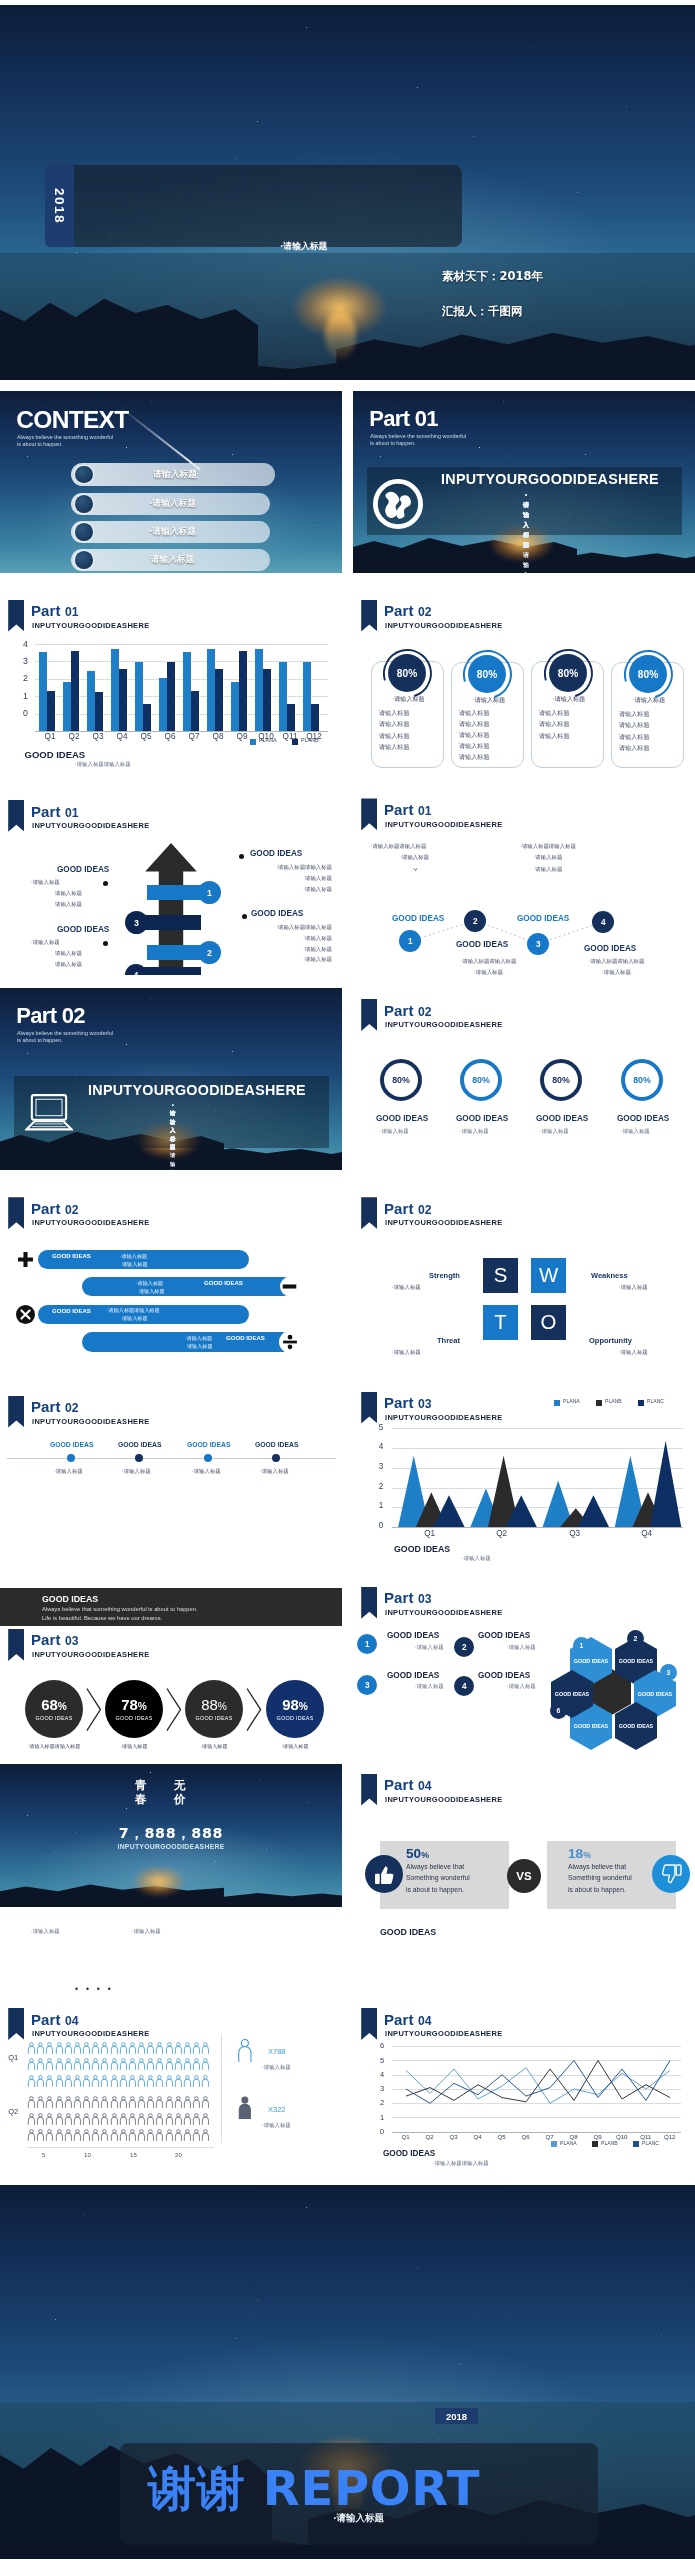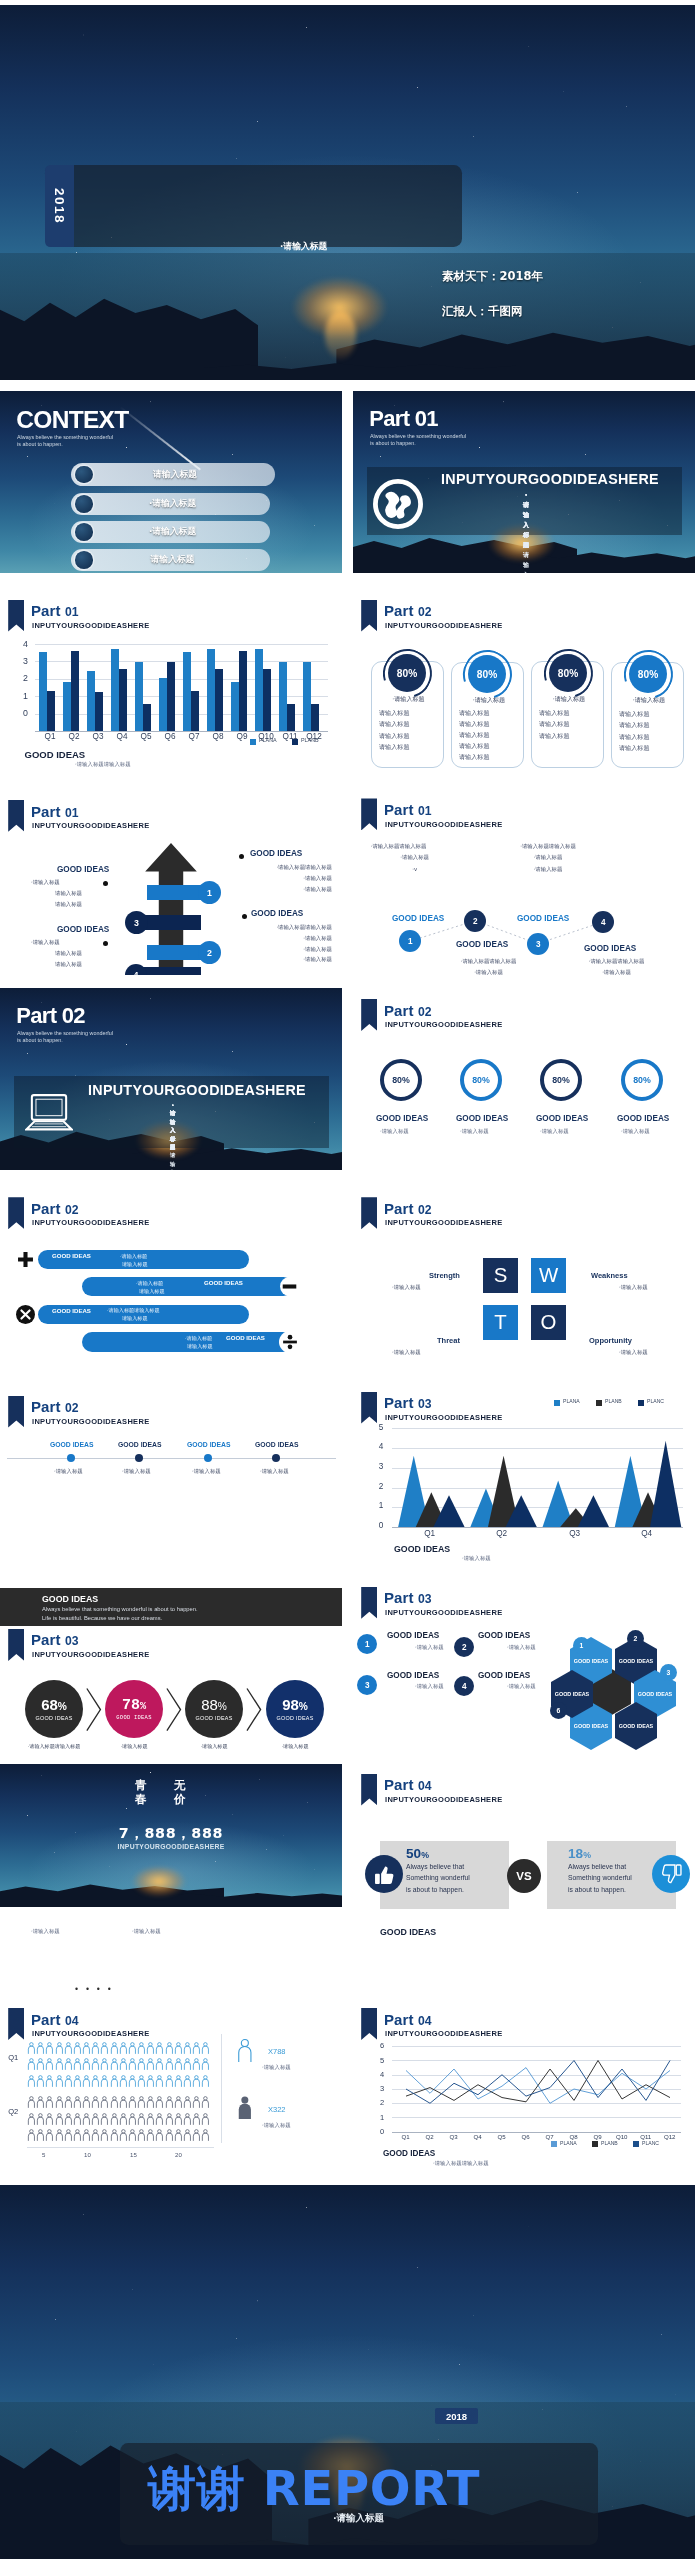--- a/index.html
+++ b/index.html
@@ -762,21 +762,21 @@
     <div class="part-sub" style="left:32px;top:81px;font-size:7.5px;">INPUTYOURGOODIDEASHERE</div>
 
     <div class="circ" style="left:25px;top:111px;width:58px;height:58px;background:#2b2b2b;">
       <div style="font-size:15px;font-weight:700;line-height:1;">
         <span>68</span><span style="font-size:10.2px;">%</span>
       </div>
       <div style="font-size:5.4px;margin-top:2px;letter-spacing:0.3px;">GOOD IDEAS</div>
     </div>
     <div class="cjk" style="position:absolute;left:23px;top:174px;width:62px;text-align:center;font-size:5.1px;color:#3c465e;">·请输入标题请输入标题</div>
 
-    <div class="circ" style="left:105px;top:111px;width:58px;height:58px;background:#be185d;font-family:Liberation Mono, monospace;">
+    <div class="circ" style="left:105px;top:111px;width:58px;height:58px;background:#000000;">
       <div style="font-size:15px;font-weight:700;line-height:1;">
         <span>78</span><span style="font-size:10.2px;">%</span>
       </div>
       <div style="font-size:5.4px;margin-top:2px;letter-spacing:0.3px;">GOOD IDEAS</div>
     </div>
     <div class="cjk" style="position:absolute;left:103px;top:174px;width:62px;text-align:center;font-size:5.1px;color:#3c465e;">·请输入标题</div>
 
     <div class="circ" style="left:185px;top:111px;width:58px;height:58px;background:#2b2b2b;">
       <div style="font-size:15px;font-weight:400;line-height:1;">
         <span>88</span><span style="font-size:10.2px;">%</span>

